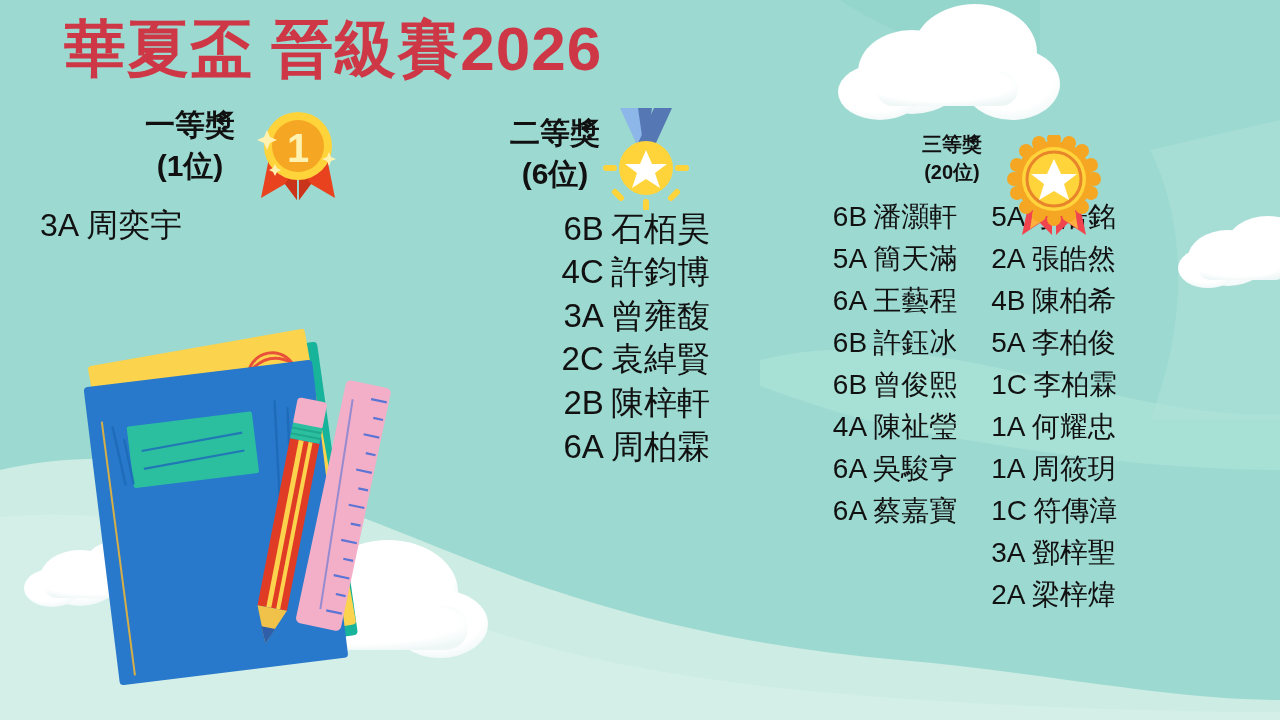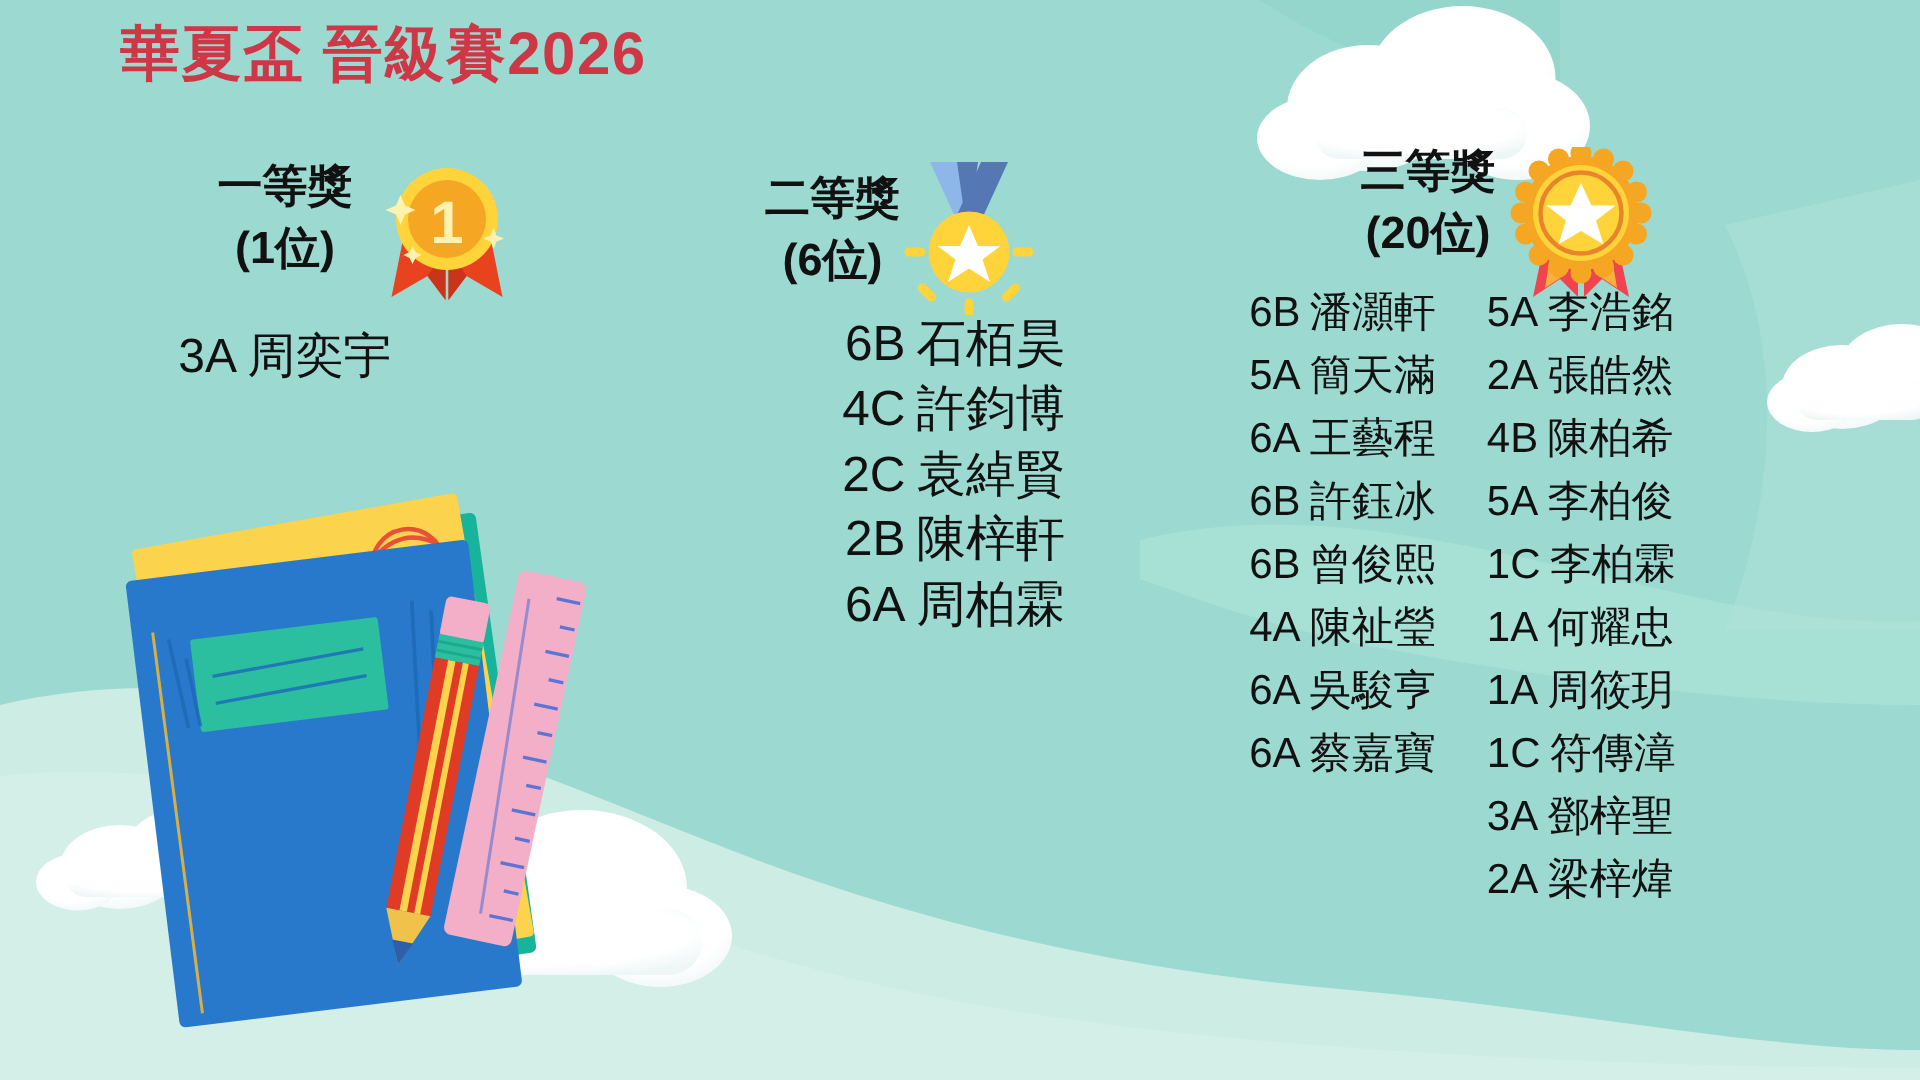--- a/index.html
+++ b/index.html
@@ -10,22 +10,22 @@
     background:#9CD9D0;
     position:relative;
   }
 
   
   #bg { position:absolute; inset:0; width:1280px; height:720px; }
 
   
   .title {
     position:absolute;
-    left:80px; top:12px;
-    font-size:40px;
+    left:64px; top:12px;
+    font-size:62px;
     font-weight:bold;
     color:#CE3846;
     letter-spacing:1px;
     white-space:nowrap;
     line-height:1.2;
   }
 
   
   .section { position:absolute; }
 
@@ -47,33 +47,33 @@
     line-height:1.42;
     color:#111;
     white-space:nowrap;
   }
   .name-row .cls { margin-right:.22em; }
 
   
   #first { left:40px; top:104px; width:300px; }
   #first .sec-head { font-size:30px; }
   #first .badge { left:205px; top:2px; }
-  #first .names { margin-top:28px; text-align:center; }
+  #first .names { margin-top:16px; }
   #first .name-row { font-size:32px; }
 
   
   #second { left:400px; top:112px; width:310px; }
   #second .sec-head { font-size:30px; }
   #second .badge { left:190px; top:-6px; }
   #second .names { margin-top:12px; text-align:right; }
   #second .name-row { font-size:33px; line-height:1.32; }
 
   
   #third { left:760px; top:94px; width:430px; }
-  #third .sec-head { font-size:30px; padding-right:46px; }
+  #third .sec-head { font-size:20px; padding-right:46px;margin-top:37px; }
   #third .badge { left:240px; top:4px; }
   #third .cols {
     display:flex;
     gap:34px;
     margin-top:10px;
     justify-content:center;
   }
   #third .col { display:flex; flex-direction:column; }
   #third .name-row { font-size:28px; line-height:1.50; }
 </style>
@@ -248,20 +248,21 @@
           <line x1="25" y1="86" x2="31" y2="92"></line>
           <line x1="87" y1="86" x2="81" y2="92"></line>
           <line x1="56" y1="96" x2="56" y2="102"></line>
         </g>
       </svg>
     </span>
   </div>
   <div class="names">
     <div class="name-row"><span class="cls">6B</span><span>石栢昊</span></div>
     <div class="name-row"><span class="cls">4C</span><span>許鈞博</span></div>
+    <div class="name-row"><span class="cls">3A</span><span>曾雍馥</span></div>
     <div class="name-row"><span class="cls">2C</span><span>袁綽賢</span></div>
     <div class="name-row"><span class="cls">2B</span><span>陳梓軒</span></div>
     <div class="name-row"><span class="cls">6A</span><span>周柏霖</span></div>
   </div>
 </section>
 
 <section class="section" id="third">
   <div class="sec-head">
     <span class="ln">三等獎</span>
     <span class="ln">(20位)</span>

